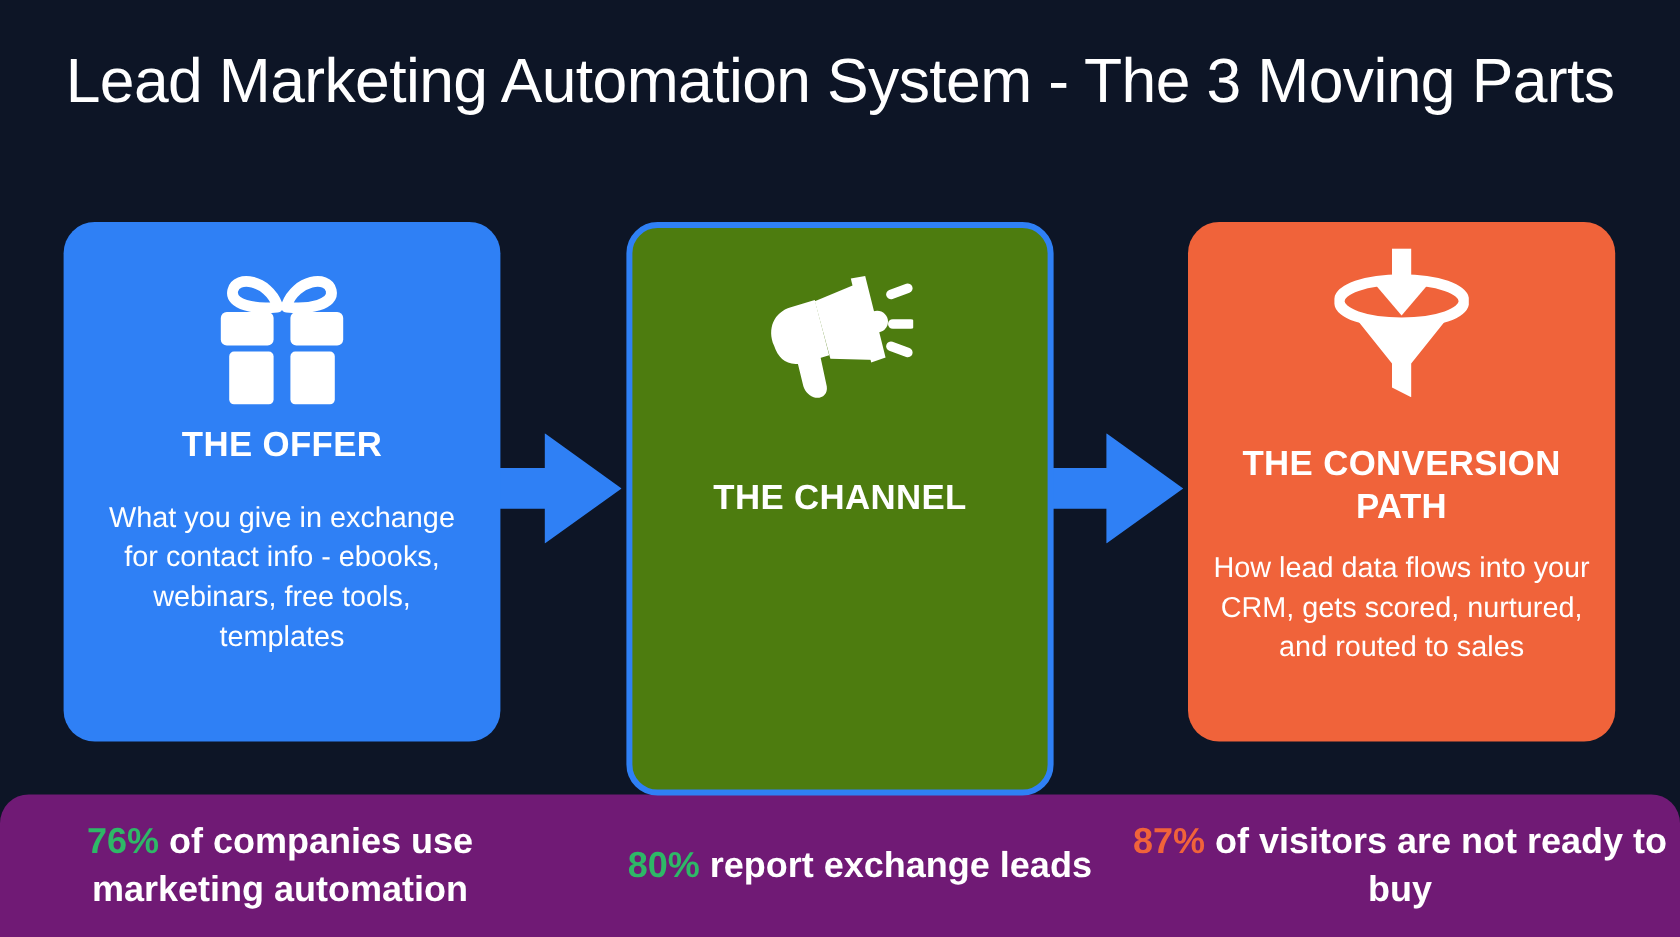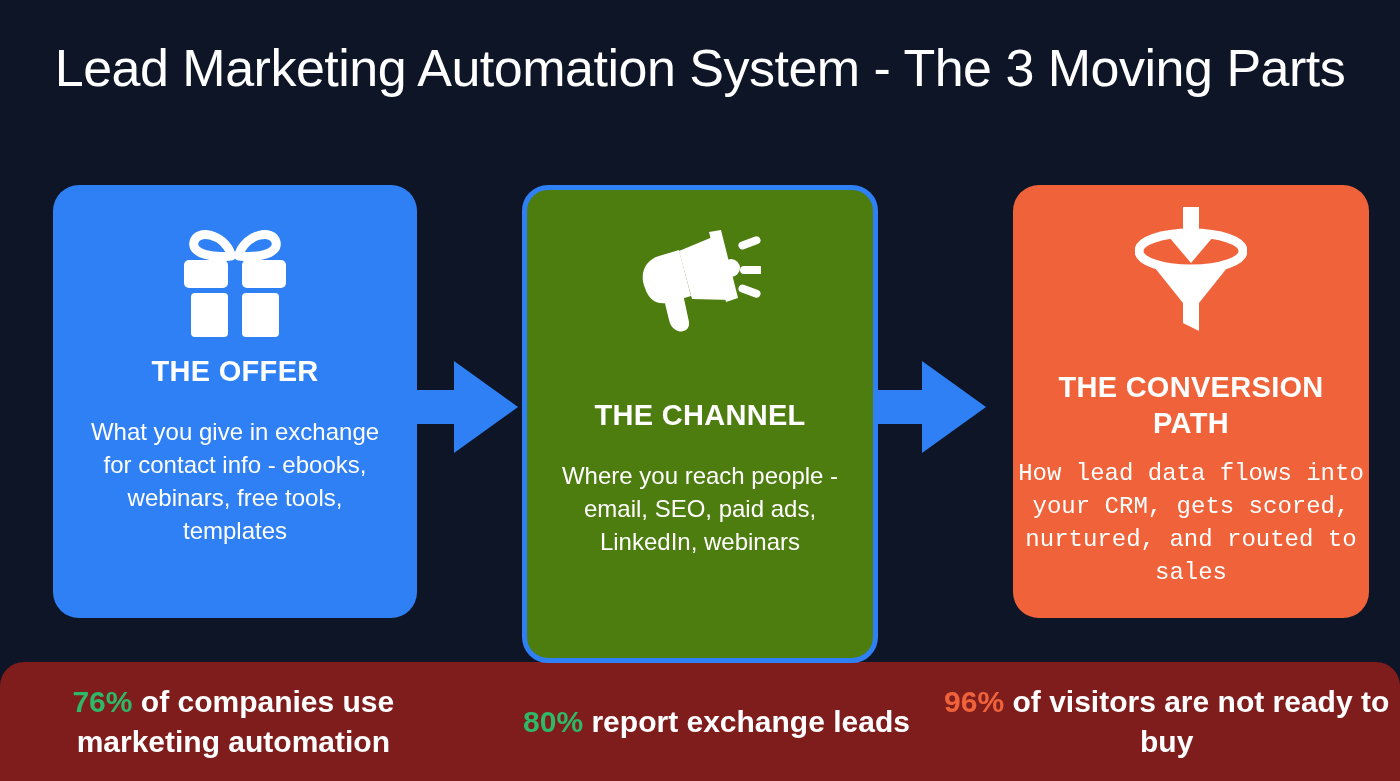--- a/index.html
+++ b/index.html
@@ -61,21 +61,20 @@
     height: 478px;
     background: #4d7c0f;
     border: 5px solid #2f80f5;
   }
   .card-conversion {
     left: 990px;
     top: 0px;
     width: 356px;
     height: 433px;
     background: #f0633a;
-    margin-left: 23px;
   }
 
   .card-icon {
     height: 140px;
     display: flex;
     align-items: center;
     justify-content: center;
   }
   .card-offer .card-icon { padding-top: 28px; }
   .card-channel .card-icon { padding-top: 22px; }
@@ -93,44 +92,43 @@
   .card-conversion .card-title { margin-top: 30px; padding: 0 18px; }
 
   .card-body {
     color: #ffffff;
     font-size: 24px;
     line-height: 33px;
     padding: 0 26px;
   }
   .card-offer .card-body { margin-top: 26px; }
   .card-channel .card-body { margin-top: 26px; }
-  .card-conversion .card-body { margin-top: 16px; padding: 0 4px; font-family: Liberation Mono, monospace; }
+  .card-conversion .card-body { margin-top: 16px; padding: 0 4px; }
 
   
   .arrow {
     position: absolute;
     top: 361px;
     width: 130px;
     height: 92px;
     z-index: 1;
   }
   .arrow-1 { left: 388px; }
   .arrow-2 { left: 856px; }
 
   
   .stats-bar {
     position: absolute;
     left: 0;
     top: 662px;
     width: 1400px;
     height: 119px;
-    background: #7f1d1d;
+    background: #701a75;
     border-radius: 24px 24px 0 0;
     display: flex;
-    justify-content: flex-end;
   }
   .stat {
     flex: 1 1 0;
     display: flex;
     align-items: center;
     justify-content: center;
     text-align: center;
     color: #ffffff;
     font-size: 30px;
     font-weight: bold;
@@ -193,21 +191,20 @@
         <path d="M70 2 L82 0 L99 68 L87 72 Z" fill="#ffffff"></path>
 
         <circle cx="92" cy="38" r="9" fill="#ffffff"></circle>
 
         <rect x="99" y="9" width="23" height="8" rx="4" fill="#ffffff" transform="rotate(-20 110 13)"></rect>
         <rect x="101" y="36" width="23" height="8" rx="4" fill="#ffffff"></rect>
         <rect x="99" y="57" width="23" height="8" rx="4" fill="#ffffff" transform="rotate(20 110 61)"></rect>
       </svg>
     </div>
     <div class="card-title">THE CHANNEL</div>
-    <div class="card-body">Where you reach people - email, SEO, paid ads, LinkedIn, webinars</div>
   </div>
 
   <div class="card card-conversion">
     <div class="card-icon">
       <svg width="112" height="124" viewBox="0 0 112 124" xmlns="http://www.w3.org/2000/svg">
 
         <path d="M56 26 C86 26 108 34 108 44 C108 54 86 62 56 62 C26 62 4 54 4 44 C4 34 26 26 56 26 Z" fill="none" stroke="#ffffff" stroke-width="9"></path>
 
         <path d="M8 46 C18 56 36 61 56 61 C76 61 94 56 104 46 L64 96 L64 124 L48 116 L48 96 Z" fill="#ffffff"></path>
 
@@ -228,16 +225,16 @@
       <span class="stat-pct" style="color: rgb(46, 184, 103);">76%</span><span class="stat-text"> of companies use marketing automation</span>
     </div>
   </div>
   <div class="stat">
     <div>
       <span class="stat-pct" style="color: rgb(46, 184, 103); margin-left: 33px;">80%</span><span class="stat-text"> report exchange leads</span>
     </div>
   </div>
   <div class="stat">
     <div>
-      <span class="stat-pct" style="color: rgb(240, 99, 58);">96%</span><span class="stat-text"> of visitors are not ready to buy</span>
+      <span class="stat-pct" style="color: rgb(240, 99, 58);">87%</span><span class="stat-text"> of visitors are not ready to buy</span>
     </div>
   </div>
 </div>
 
 </body></html>

